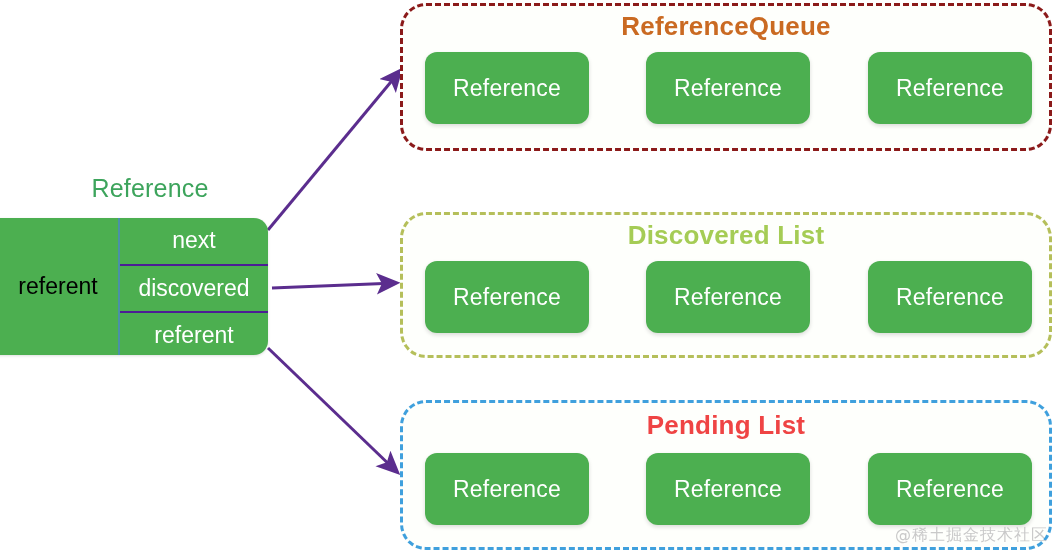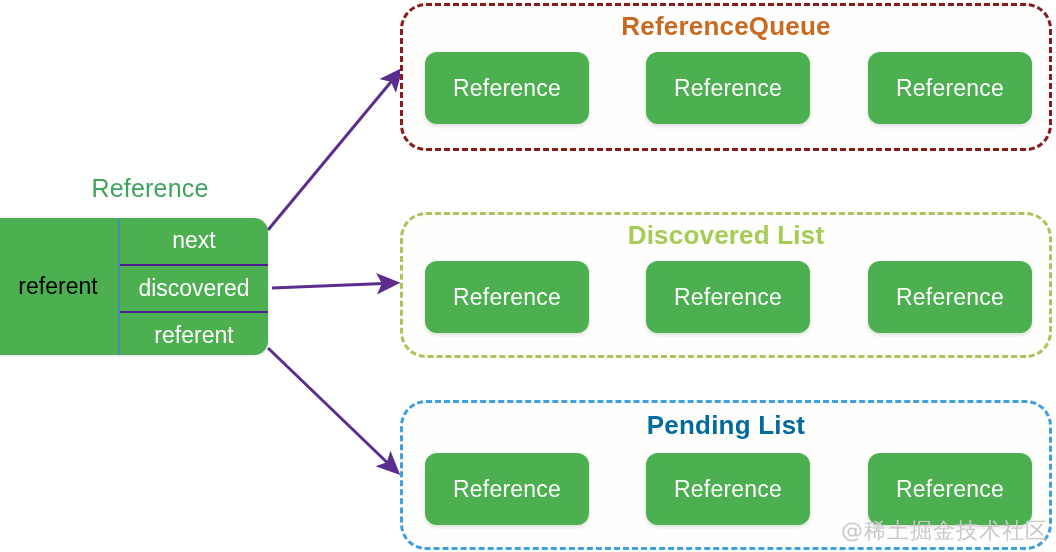--- a/index.html
+++ b/index.html
@@ -104,21 +104,21 @@
     letter-spacing: .2px;
     white-space: nowrap;
   }
 
   #group-queue     { left: 400px; top: 3px;   width: 652px; height: 148px; border-color: #8b1a1a; }
   #group-discovered{ left: 400px; top: 212px; width: 652px; height: 146px; border-color: #b5bf5a; }
   #group-pending   { left: 400px; top: 400px; width: 652px; height: 150px; border-color: #3fa0dd; }
 
   #title-queue      { top: 11px;  color: #ca6a22; }
   #title-discovered { top: 220px; color: #a5cc55; }
-  #title-pending    { top: 410px; color: #0369a1; }
+  #title-pending    { top: 410px; color: #ef4444; }
 
   
   .node {
     position: absolute;
     width: 164px;
     height: 72px;
     background: #4CAF50;
     border-radius: 12px;
     display: flex;
     align-items: center;
@@ -137,21 +137,21 @@
 
   .node.n1 { left: 425px; }
   .node.n2 { left: 646px; }
   .node.n3 { left: 868px; }
 
   
   .watermark {
     position: absolute;
     right: 8px;
     bottom: 6px;
-    font-size: 22px;
+    font-size: 16px;
     color: #c9c9c9;
     font-family: "DejaVu Sans", sans-serif;
     white-space: nowrap;
     letter-spacing: 1px;
   }
 </style>
 </head>
 <body>
 
 <div id="canvas">

